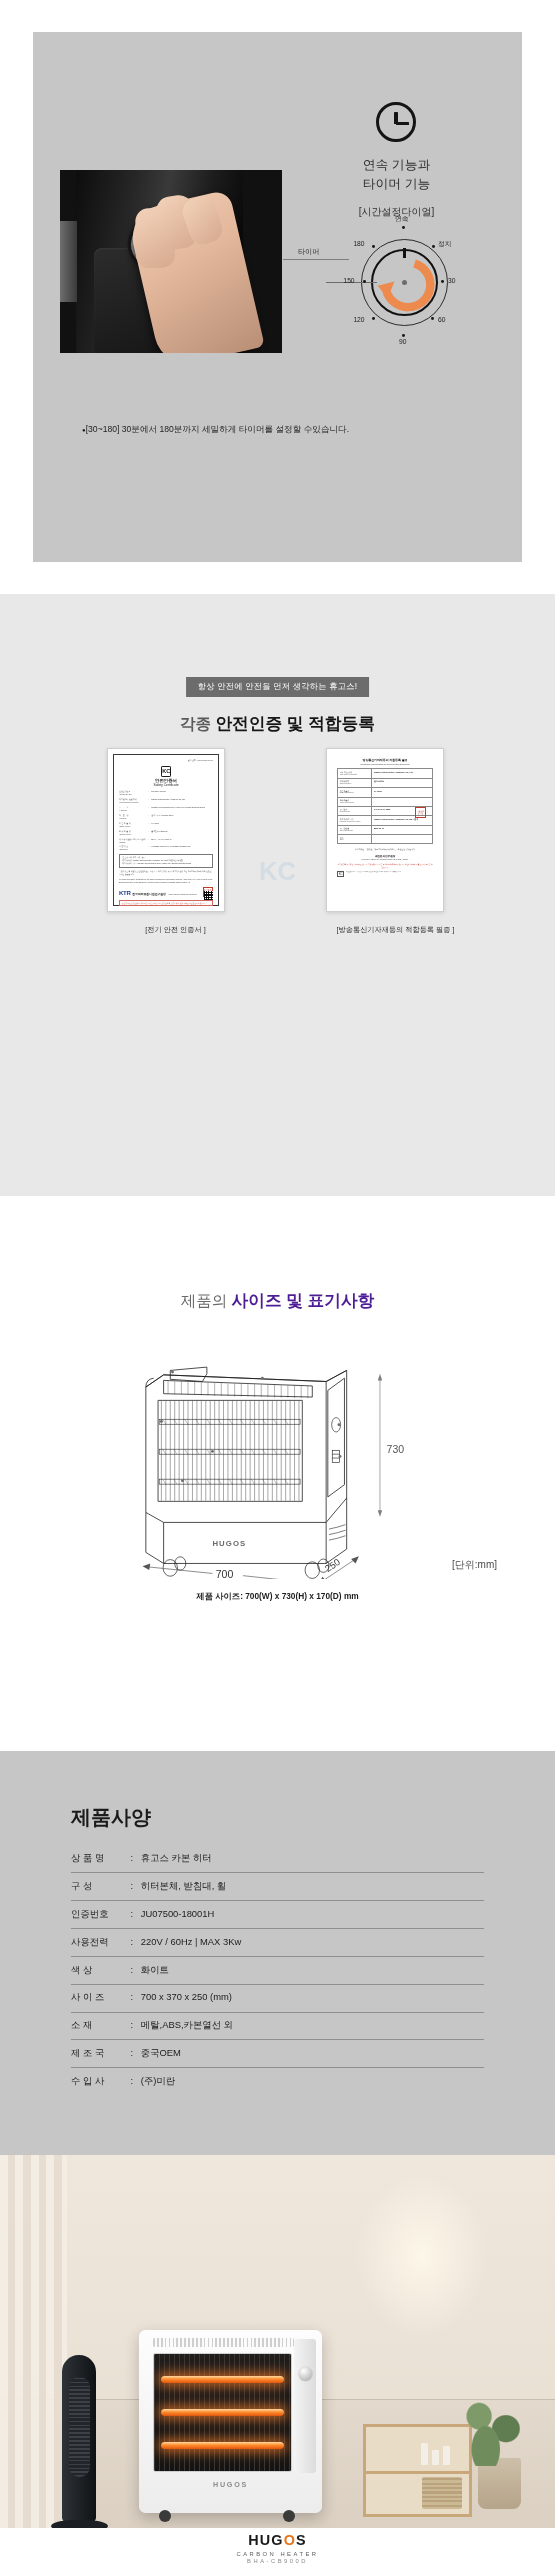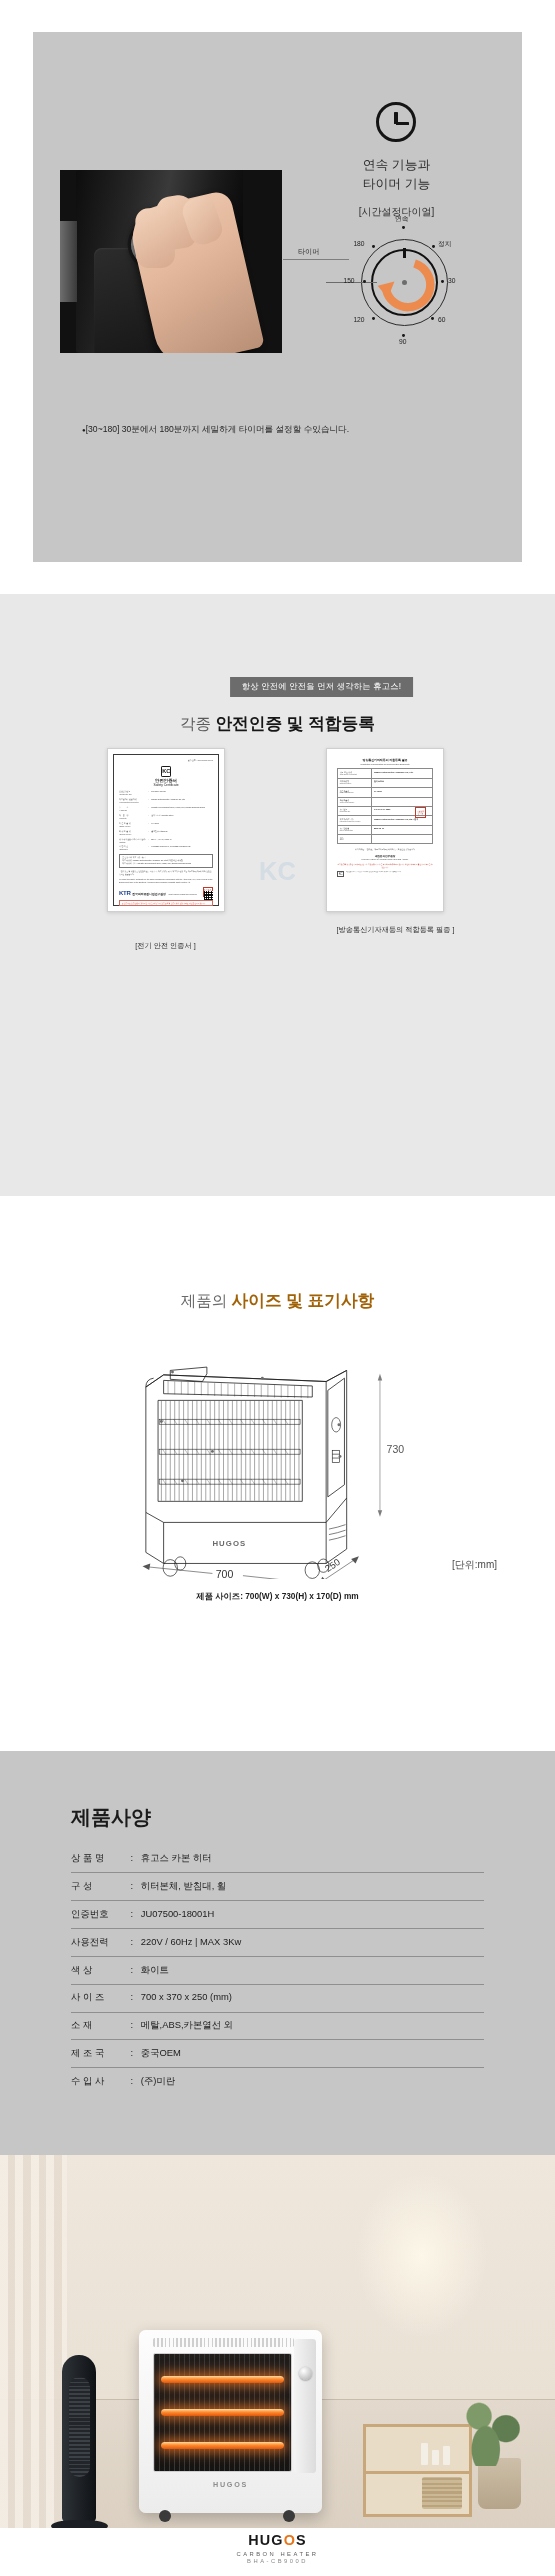--- a/index.html
+++ b/index.html
@@ -154,28 +154,28 @@
   .timer-bullets li::before { content: "\25CF "; font-size: 6.1px; color: #1f1f1f; }
 
   
   .sec-cert {
     position: relative; width: 555px; height: 602px;
     background: #e8e8e8;
   }
   .cert-badge {
     position: absolute; left: 50%; top: 83px; transform: translateX(-50%);
     background: #6c6c6c; color: #fff; font-size: 8.3px;
-    padding: 3.9px 12.2px 5px; letter-spacing: 0.2px; white-space: nowrap; margin-left: 44px;
+    padding: 3.9px 12.2px 5px; letter-spacing: 0.2px; white-space: nowrap;
   }
   .cert-title {
     position: absolute; left: 0; top: 118px; width: 555px; text-align: center;
     font-size: 15.5px; color: #2a2a2a;
   }
   .cert-title b { font-weight: bold; color: #161616; font-size: 16.7px; }
-  .cert-title .thin { font-weight: 400; color: #5a5a5a; }
+  .cert-title .thin { font-weight: 700; color: #5a5a5a; }
 
   .cert-doc {
     position: absolute; top: 154px; width: 118px; height: 164px;
     background: #fff; border: 0.6px solid #cfcfcf;
     box-shadow: 0 1.1px 3.9px rgba(0,0,0,.13);
     overflow: hidden;
   }
   .cert-doc.left  { left: 107px; }
   .cert-doc.right { left: 326px; }
   .cd-inner { position: absolute; inset: 5px; border: 0.8px double #3a3a3a; padding: 4.4px 5px; }
@@ -243,31 +243,31 @@
   .rd-kcmark .tx { flex: 1; font-size: 1.4px; line-height: 2px; color: #666; }
   .cert-wm {
     position: absolute; left: 50%; top: 46%; transform: translate(-50%,-50%);
     font-size: 25.5px; font-weight: bold; color: rgba(120,165,210,.18);
     pointer-events: none;
   }
   .cert-cap {
     position: absolute; top: 331px; width: 167px; text-align: center;
     font-size: 7.2px; color: #2b2b2b;
   }
-  .cert-cap.left  { left: 82px; margin-top: 16px; }
+  .cert-cap.left  { left: 92px; }
   .cert-cap.right { left: 312px; }
 
   
   .sec-size { position: relative; width: 555px; height: 555px; background: #fff; }
   .size-title {
     position: absolute; left: 0; top: 93px; width: 555px; text-align: center;
     font-size: 15.5px; color: #222;
   }
   .size-title .thin { font-weight: 300; color: #6a6a6a; }
-  .size-title b { font-weight: bold; color: #a16207; font-size: 16.7px; }
+  .size-title b { font-weight: bold; color: #4c1d95; font-size: 16.7px; }
 
   .draw { position: absolute; left: 129px; top: 150px; width: 300px; height: 233px; }
   .draw svg { width: 100%; height: 100%; }
   .unit-note {
     position: absolute; left: 452px; top: 362px;
     font-size: 10px; color: #4a4a4a;
   }
   .size-cap {
     position: absolute; left: 0; top: 395px; width: 555px; text-align: center;
     font-size: 8.3px; font-weight: bold; color: #1d1d1d;

